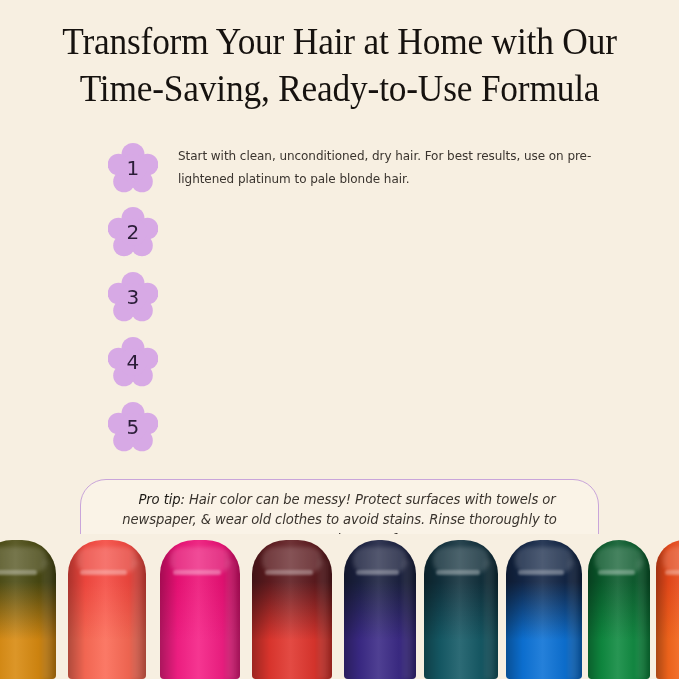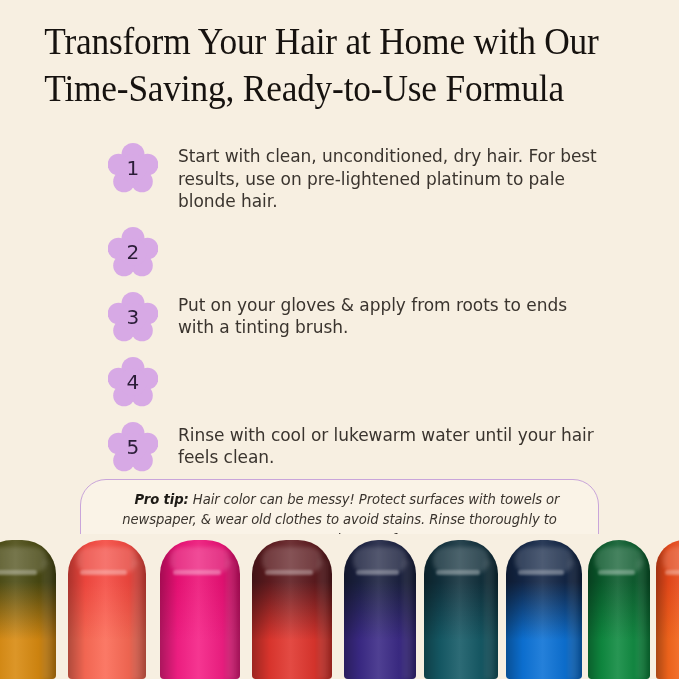--- a/index.html
+++ b/index.html
@@ -23,21 +23,21 @@
     background: #f7efe1;
     overflow: hidden;
   }
 
   
   .title-block {
     position: absolute;
     left: 0;
     top: 18px;
     width: 679px;
-    text-align: left;
+    text-align: center;
     padding: 0 22px;
     box-sizing: border-box;
   }
   .title-line {
     font-family: "Liberation Serif", "DejaVu Serif", serif;
     font-size: 38px;
     line-height: 47px;
     letter-spacing: -0.2px;
     color: #16120f;
     white-space: nowrap;
@@ -87,21 +87,21 @@
     font-family: "DejaVu Sans", sans-serif;
     font-size: 20px;
     font-weight: 400;
     color: #2b1d38;
     letter-spacing: 0.2px;
   }
 
   .step-text {
     flex: 1 1 auto;
     font-family: "DejaVu Sans", sans-serif;
-    font-size: 17px;
+    font-size: 12px;
     line-height: 22.5px;
     color: #3a342e;
     letter-spacing: -0.05px;
     padding-top: 4px;
   }
 
   
   .step.s1 { margin-bottom: 12px; }
   .step.s2 { margin-bottom: 13px; }
   .step.s3 { margin-bottom: 13px; }
@@ -122,21 +122,21 @@
   }
   .protip-text {
     font-family: "DejaVu Sans", sans-serif;
     font-style: italic;
     font-size: 13.2px;
     line-height: 18px;
     color: #3a342e;
     letter-spacing: -0.1px;
   }
   .protip-label {
-    font-weight: bold;
+    font-weight: normal;
     font-style: italic;
     color: #1d1a16;
     margin-left: 15px;
   }
 
   
   .strip {
     position: absolute;
     left: 0;
     bottom: 0;
@@ -238,21 +238,20 @@
             <circle cx="25" cy="11.5" r="11.5"></circle>
             <circle cx="39.5" cy="21.5" r="10.8"></circle>
             <circle cx="34" cy="38.5" r="10.8"></circle>
             <circle cx="16" cy="38.5" r="10.8"></circle>
             <circle cx="10.5" cy="21.5" r="10.8"></circle>
             <circle cx="25" cy="25" r="14"></circle>
           </g>
         </svg>
         <div class="badge-num">3</div>
       </div>
-      <div class="step-text">Put on your gloves &amp; apply from roots to ends with a tinting brush.</div>
     </div>
 
     <div class="step s4">
       <div class="badge">
         <svg viewBox="0 0 50 50" aria-hidden="true">
           <g fill="#d7a9e5">
             <circle cx="25" cy="11.5" r="11.5"></circle>
             <circle cx="39.5" cy="21.5" r="10.8"></circle>
             <circle cx="34" cy="38.5" r="10.8"></circle>
             <circle cx="16" cy="38.5" r="10.8"></circle>
@@ -271,21 +270,20 @@
             <circle cx="25" cy="11.5" r="11.5"></circle>
             <circle cx="39.5" cy="21.5" r="10.8"></circle>
             <circle cx="34" cy="38.5" r="10.8"></circle>
             <circle cx="16" cy="38.5" r="10.8"></circle>
             <circle cx="10.5" cy="21.5" r="10.8"></circle>
             <circle cx="25" cy="25" r="14"></circle>
           </g>
         </svg>
         <div class="badge-num">5</div>
       </div>
-      <div class="step-text">Rinse with cool or lukewarm water until your hair feels clean.</div>
     </div>
 
   </div>
 
   <div class="protip">
     <span class="protip-text"><span class="protip-label">Pro tip:</span><span> Hair color can be messy! Protect surfaces with towels or newspaper, &amp; wear old clothes to avoid stains. Rinse thoroughly to prevent color transfer.</span></span>
   </div>
 
   <div class="strip">
       <div class="swatch" style="left: -22px; width: 78px; background: linear-gradient(rgb(74, 74, 18) 0%, rgb(74, 74, 18) 30%, rgb(216, 138, 16) 72%, rgb(216, 138, 16) 100%);">

